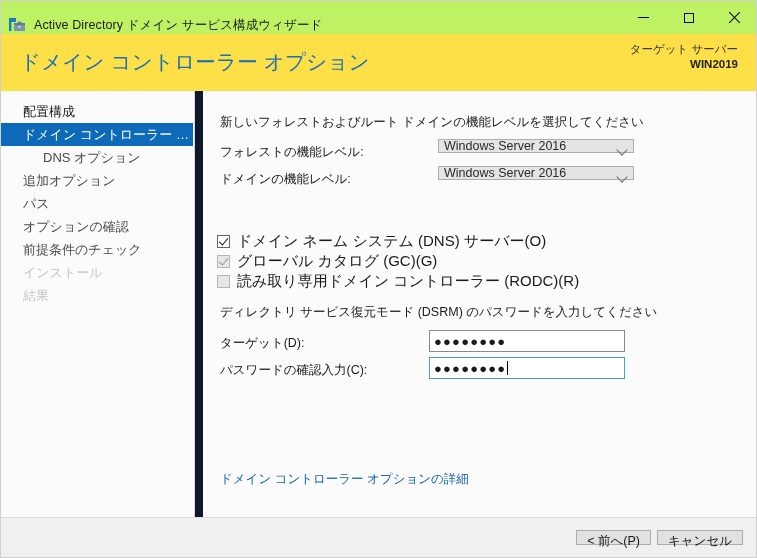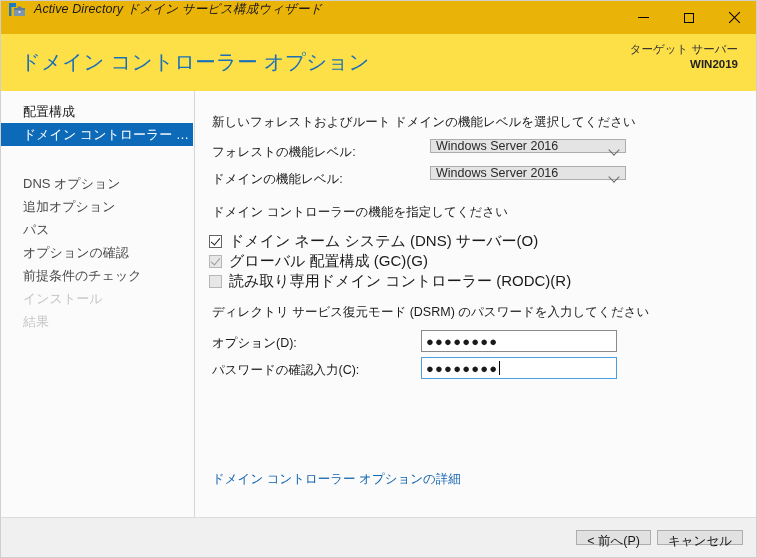--- a/index.html
+++ b/index.html
@@ -24,25 +24,24 @@
     border: 1px solid #cfcfcf;
     box-sizing: border-box;
     display: flex;
     flex-direction: column;
   }
 
   
   .titlebar {
     height: 33px;
     min-height: 33px;
-    background: #eab308;
-    display: flex;
-    align-items: flex-start;
-    position: relative;
-    font-style: italic;
+    background: #bef264;
+    display: flex;
+    align-items: flex-end;
+    position: relative;
   }
   .title-icon {
     width: 18px;
     height: 18px;
     margin-left: 7px;
     margin-right: 8px;
     position: relative;
     flex: 0 0 auto;
   }
   .title-text {
@@ -130,20 +129,21 @@
     color: #222222;
   }
 
   
   .body-area {
     flex: 1 1 auto;
     display: flex;
     background: #0f172a;
     position: relative;
     min-height: 0;
+    gap: 8px;
   }
   .sidebar {
     width: 194px;
     min-width: 194px;
     background: #fbfbfb;
     border-right: 1px solid #d6d6d6;
     box-sizing: border-box;
     padding-top: 9px;
   }
   .nav-item {
@@ -151,21 +151,21 @@
     line-height: 23px;
     font-size: 13px;
     padding-left: 22px;
     color: #4a4a4a;
     white-space: nowrap;
     overflow: hidden;
     text-overflow: ellipsis;
     box-sizing: border-box;
   }
   .nav-item.done     { color: #1a1a1a; }
-  .nav-item.indent   { padding-left: 22px; margin-top: 26px; }
+  .nav-item.indent   { padding-left: 42px; }
   .nav-item.disabled { color: #c6c6c6; }
   .nav-item.selected {
     background: #0d6ab8;
     color: #ffffff;
     margin-right: 1px;
   }
 
   .content {
     flex: 1 1 auto;
     position: relative;
@@ -385,40 +385,39 @@
         <span>Windows Server 2016</span>
         <span class="chev"></span>
       </div>
 
       <div class="field-label" style="left:17px; top:80px;">ドメインの機能レベル:</div>
       <div class="combo" style="left:235px; top:75px;">
         <span>Windows Server 2016</span>
         <span class="chev"></span>
       </div>
 
-      <div class="sec-label" style="left:17px; top:113px;">ドメイン コントローラーの機能を指定してください</div>
 
       <div class="chk-row" style="left:14px; top:141px;">
         <span class="cbox checked"></span>
         <span>ドメイン ネーム システム (DNS) サーバー(O)</span>
       </div>
 
       <div class="chk-row" style="left:14px; top:161px;">
         <span class="cbox checked disabled"></span>
-        <span>グローバル 配置構成 (GC)(G)</span>
+        <span>グローバル カタログ (GC)(G)</span>
       </div>
 
       <div class="chk-row" style="left:14px; top:181px;">
         <span class="cbox disabled"></span>
         <span>読み取り専用ドメイン コントローラー (RODC)(R)</span>
       </div>
 
       <div class="sec-label" style="left:17px; top:213px;">ディレクトリ サービス復元モード (DSRM) のパスワードを入力してください</div>
 
-      <div class="field-label" style="left:17px; top:244px;">オプション(D):</div>
+      <div class="field-label" style="left:17px; top:244px;">ターゲット(D):</div>
       <div class="pwd-field" style="left:226px; top:239px;">
         <span class="pwd-dots">●●●●●●●●</span>
       </div>
 
       <div class="field-label" style="left:17px; top:271px;">パスワードの確認入力(C):</div>
       <div class="pwd-field focused" style="left:226px; top:266px;">
         <span class="pwd-dots">●●●●●●●●</span>
         <span class="caret"></span>
       </div>
 

